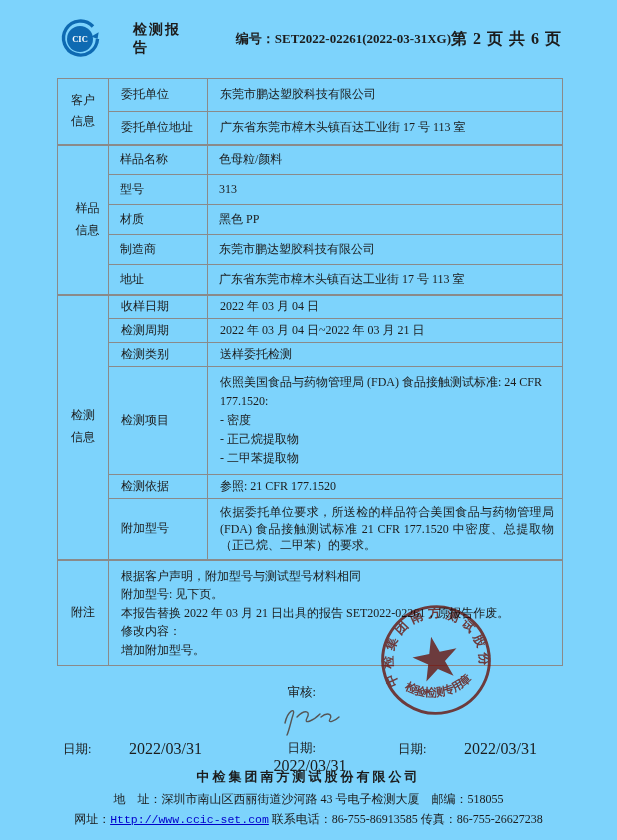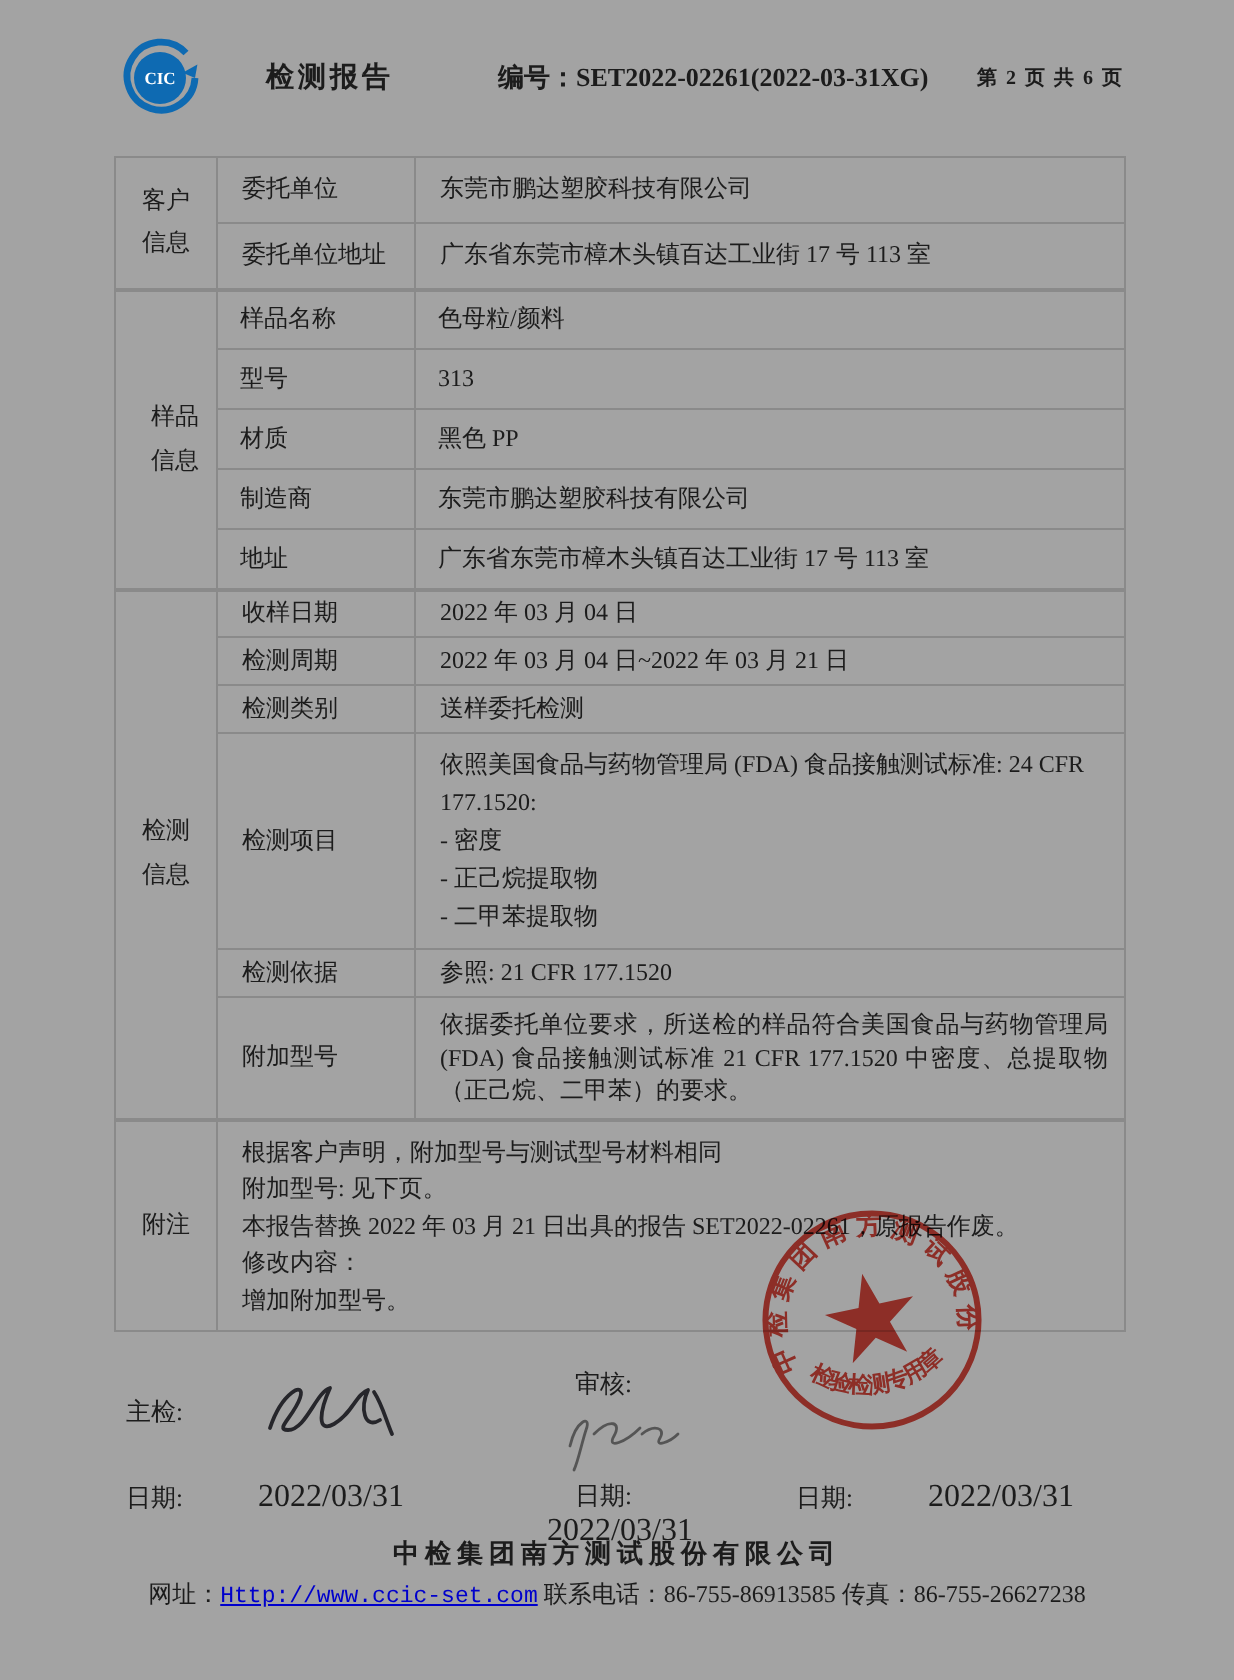--- a/index.html
+++ b/index.html
@@ -1,28 +1,28 @@
 <!DOCTYPE html>
 <html><head>
 <meta charset="utf-8">
 <style>
   * { margin:0; padding:0; box-sizing:border-box; }
   html,body { background:#ffffff; }
   .page {
-    position:relative; width:617px; height:840px; background:#a3a3a3;
+    position:relative; width:617px; height:840px; background:#7dd3fc;
     font-family:"Liberation Serif","DejaVu Serif",serif; color:#1c1c1c;
     overflow:hidden;
   }
   
   .hdr { position:absolute; left:57px; top:16px; width:505px; height:46px;
          display:flex; align-items:center; }
   .hdr .logo { width:52px; height:42px; flex:0 0 auto; }
   .hdr .title { font-weight:bold; font-size:14px; letter-spacing:2px; margin-left:24px; }
   .hdr .repno { font-weight:bold; font-size:13px; margin-left:52px; white-space:nowrap; }
-  .hdr .pinfo { font-weight:bold; font-size:10px; margin-left:auto; letter-spacing:1px; white-space:nowrap; }
+  .hdr .pinfo { font-weight:bold; font-size:16px; margin-left:auto; letter-spacing:1px; white-space:nowrap; }
   
   table.tbl { position:absolute; left:57px; top:78px; width:505px;
               border-collapse:collapse; table-layout:fixed; }
   .tbl td { border:1px solid #8a8a8a; font-size:12px; vertical-align:middle;
             padding:2px 8px 2px 12px; line-height:1.45; }
   .tbl td.sec { text-align:center; padding:2px 2px; line-height:1.8; }
   .tbl td.sec span { display:block; }
   .tbl tr.secstart td { border-top:2px solid #8a8a8a; }
   .tbl tr.rA td { height:33px; }
   .tbl tr.rB td { height:30px;padding-left:11px; }
@@ -174,28 +174,20 @@
     <circle cx="75" cy="75" r="54" fill="none" stroke="#d9372c" stroke-width="3"></circle>
     <polygon fill="#d9372c" points="75,51 80.4,67.6 97.8,67.6 83.7,77.8 89.1,94.4 75,84.2 60.9,94.4 66.3,77.8 52.2,67.6 69.6,67.6"></polygon>
     <text font-size="13" font-weight="bold" fill="#d9372c" font-family="Liberation Serif, serif">
       <textPath href="#ringArc" startOffset="0" textLength="238" lengthAdjust="spacing">中检集团南方测试股份有限公司</textPath>
     </text>
     <text font-size="11.5" font-weight="bold" fill="#d9372c" font-family="Liberation Serif, serif">
       <textPath href="#botArc" startOffset="0" textLength="74" lengthAdjust="spacing">检验检测专用章</textPath>
     </text>
   </svg>
 
-  <div class="sigcol c1">
-    <span class="rolelabel">主检:</span>
-    <span class="sigbox">
-      <svg width="78" height="40" viewBox="0 0 78 40">
-        <path class="sigpath" d="M8,28 C14,10 26,4 23,13 C20,22 10,29 17,29 C26,29 31,10 38,8 C33,19 31,31 40,26 C49,21 51,11 57,9 C53,18 55,29 63,24 M60,10 C64,16 66,24 69,31"></path>
-      </svg>
-    </span>
-  </div>
   <div class="sigcol c2">
     <span class="rolelabel">审核:</span>
     <span class="sigbox">
       <svg width="70" height="40" viewBox="0 0 70 40">
         <path class="sigpath" style="stroke-width:1.4;stroke:#555" d="M10,22 C13,9 21,6 18,14 C16,20 14,30 12,34 M22,16 C30,8 36,10 32,17 C28,24 38,20 45,13 M46,16 C52,11 58,13 55,18 C52,23 60,20 64,16"></path>
       </svg>
     </span>
   </div>
 
   <div class="datecol c1">
@@ -206,16 +198,17 @@
     <span class="datelabel">日期:</span>
     <span class="dateval">2022/03/31</span>
   </div>
   <div class="datecol c3">
     <span class="datelabel">日期:</span>
     <span class="dateval">2022/03/31</span>
   </div>
 
   <div class="footer">
     <div class="co">中检集团南方测试股份有限公司</div>
+    <div class="l2"><span>地　址：</span><span>深圳市南山区西丽街道沙河路 43 号电子检测大厦</span>　<span>邮编：</span><span>518055</span></div>
     <div class="l3"><span>网址：</span><a class="site" href="#">Http://www.ccic-set.com</a> <span>联系电话：</span><span>86-755-86913585</span> <span>传真：</span><span>86-755-26627238</span></div>
   </div>
 
 </div>
 
 </body></html>

